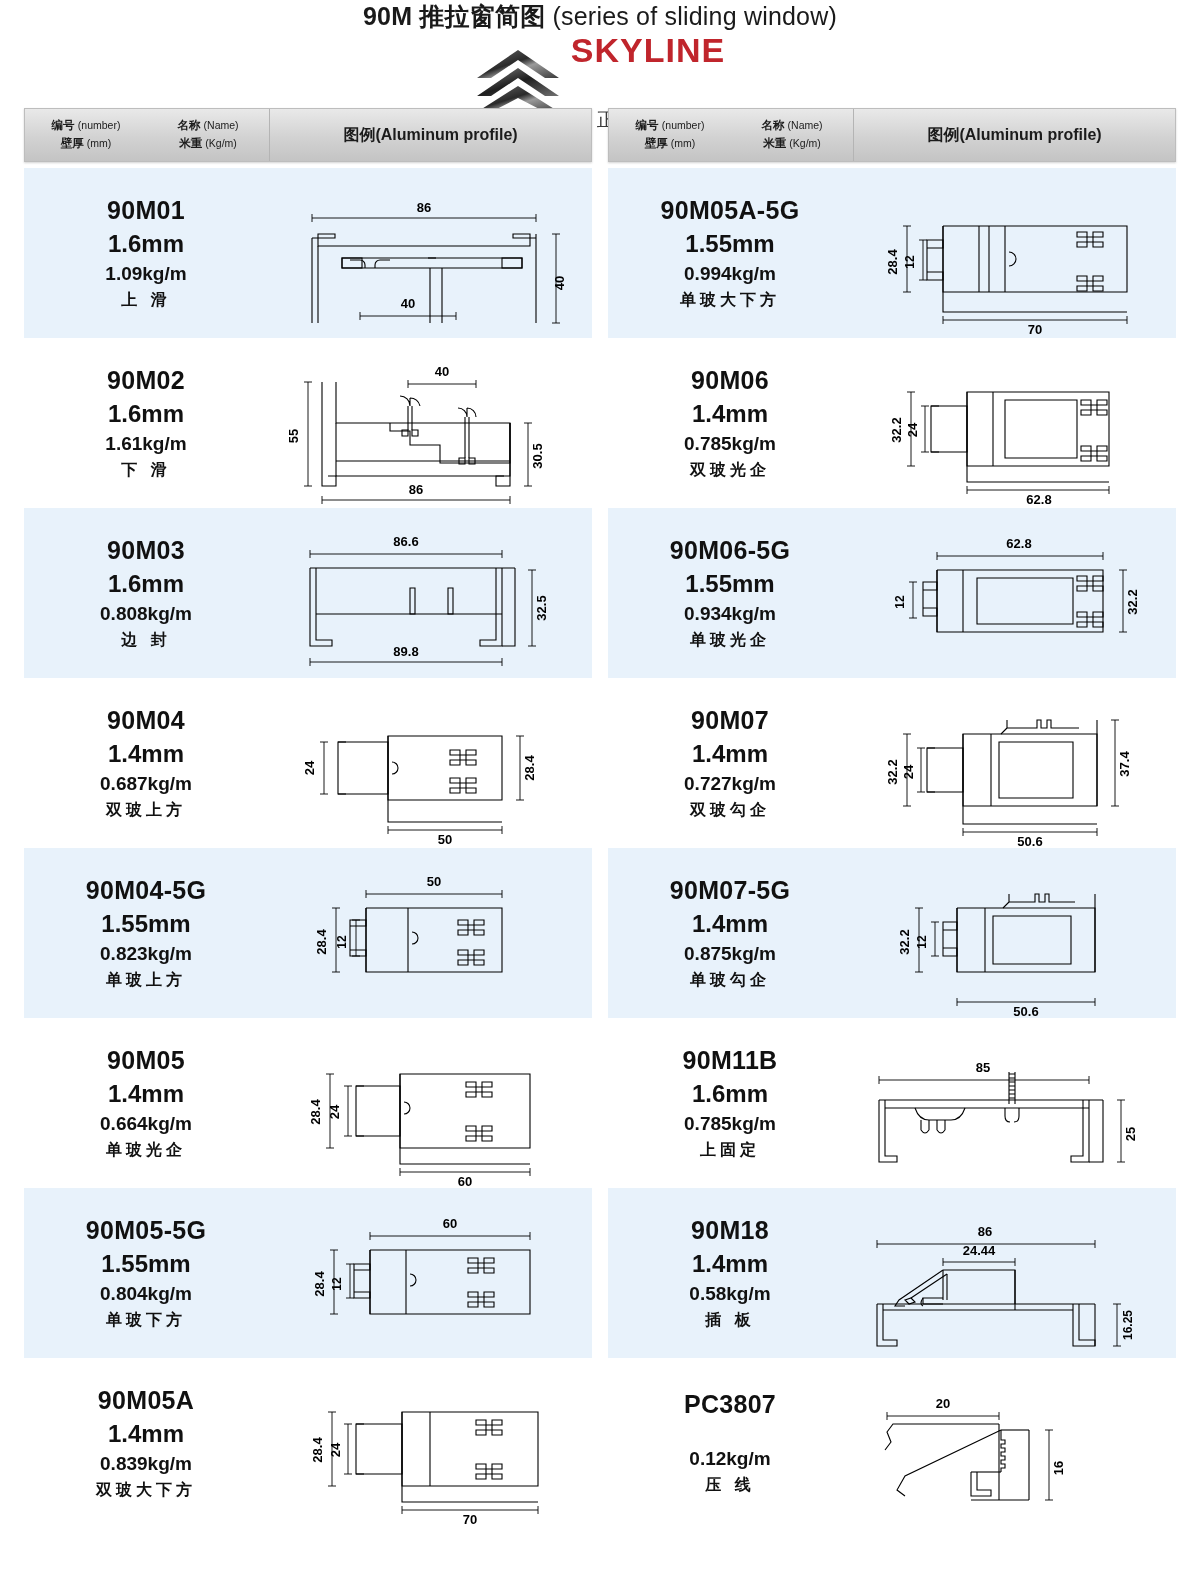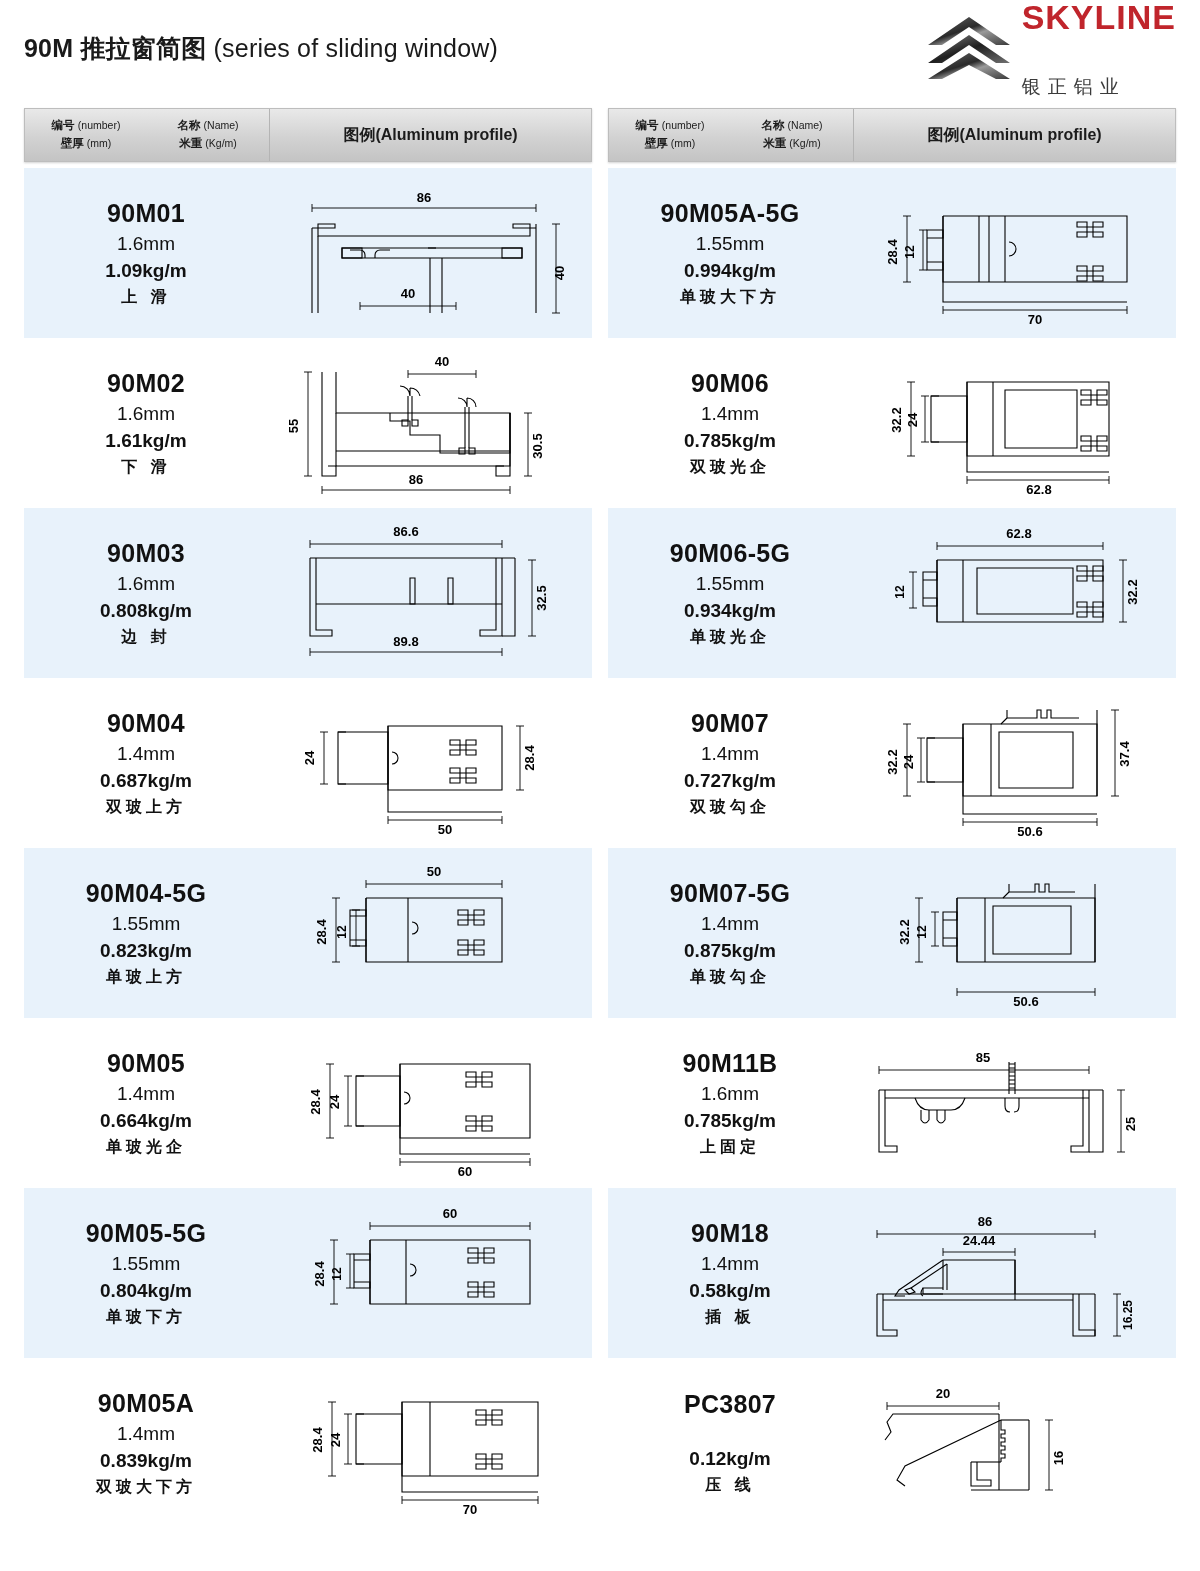--- a/index.html
+++ b/index.html
@@ -11,21 +11,21 @@
     overflow:hidden;
   }
   .page{position:relative;width:1200px;height:1571px;}
 
   
   .header{
     position:relative;
     height:96px;
     padding:0 24px;
     box-sizing:border-box;
-    display:flex;align-items:center;justify-content:space-between;
+    display:flex;align-items:center;justify-content:space-between;flex-direction:column;
   }
   .title{
     font-size:25px;font-weight:700;letter-spacing:.2px;color:#1a1a1a;
     white-space:nowrap;
   }
   .title .en{font-weight:400;}
   .brand{display:flex;align-items:center;gap:10px;}
   .brand-mark{width:86px;height:66px;flex:0 0 auto;}
   .brand-txt{display:flex;flex-direction:column;justify-content:center;line-height:1;gap:39px;}
   .brand-name{
@@ -73,24 +73,24 @@
     display:flex;align-items:stretch;height:170px;
     box-sizing:border-box;
   }
   .row.shade{background:#e8f2fb;}
   .cell-ident{
     width:244px;flex:0 0 244px;
     display:flex;flex-direction:column;align-items:center;justify-content:center;
     gap:5px;
   }
   .code{font-size:25px;font-weight:700;letter-spacing:.3px;}
-  .thk{font-size:19px;font-weight:400;}
+  .thk{font-size:24px;font-weight:700;}
   .wt{font-size:19px;font-weight:600;}
   .cn{font-size:16px;font-weight:700;letter-spacing:4px;font-family:"DejaVu Sans",sans-serif;}
-  .cell-fig{flex:1;display:flex;align-items:center;justify-content:center;}
+  .cell-fig{flex:1;display:flex;align-items:flex-end;justify-content:center;}
   .cell-fig svg{display:block;}
   .blank{height:19px;}
 </style>
 </head>
 <body>
 
 <div class="page">
 
   <div class="header">
     <div class="title">

